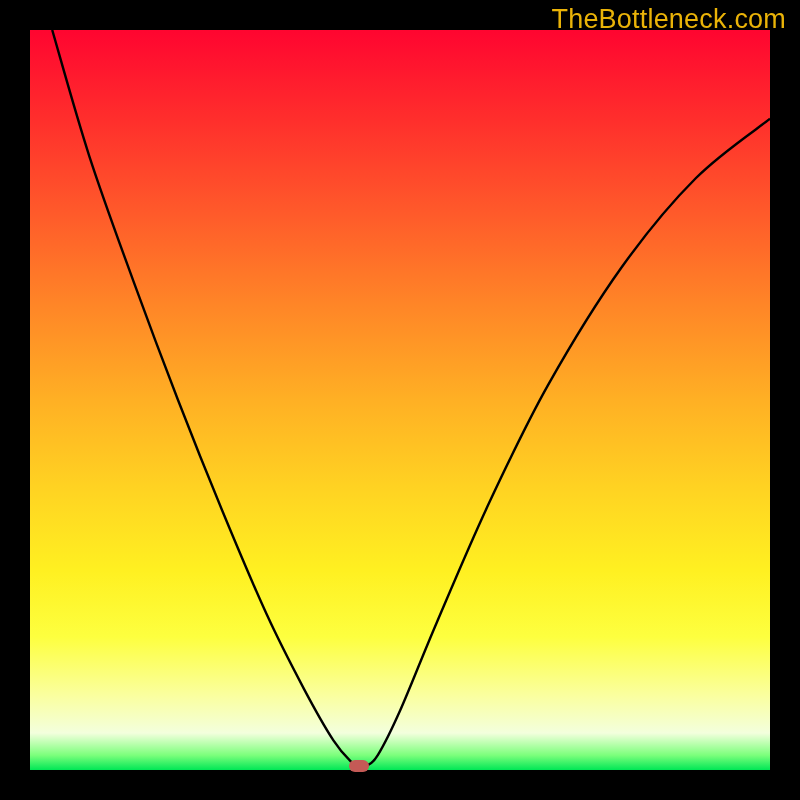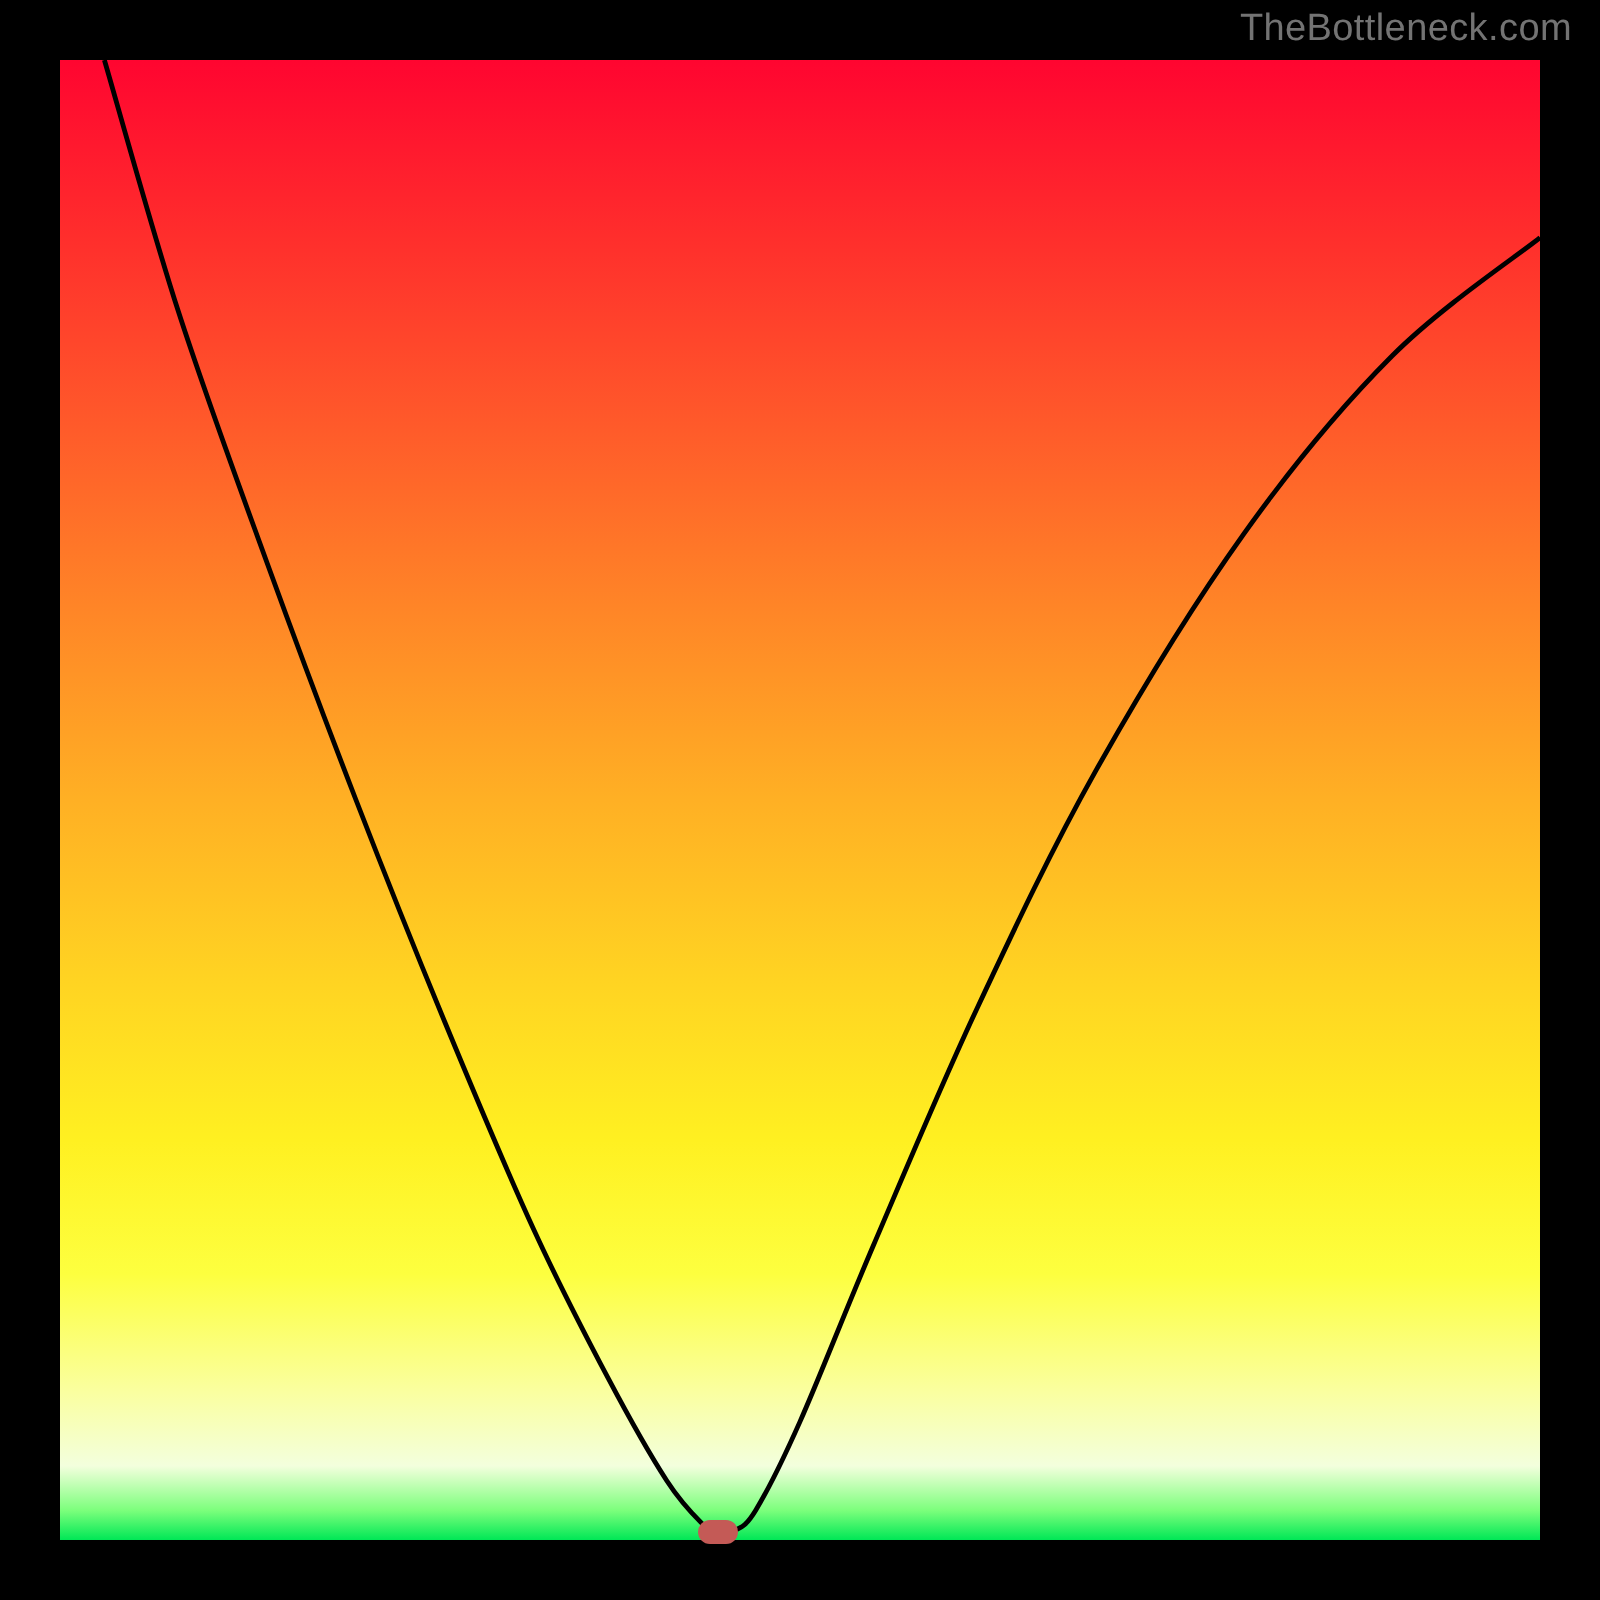--- a/index.html
+++ b/index.html
@@ -12,22 +12,22 @@
     height: 800px;
     background: #000000;
     position: relative;
     font-family: Arial, Helvetica, sans-serif;
     overflow: hidden;
   }
   .watermark {
     position: absolute;
     top: 4px;
     right: 14px;
-    color: #737373;
-    font-size: 19px;
+    color: #eab308;
+    font-size: 27px;
     font-weight: normal;
     z-index: 10;
     letter-spacing: 0.2px;
     text-align: center;
   }
   .plot-area {
     position: absolute;
     left: 30px;
     top: 30px;
     width: 740px;

